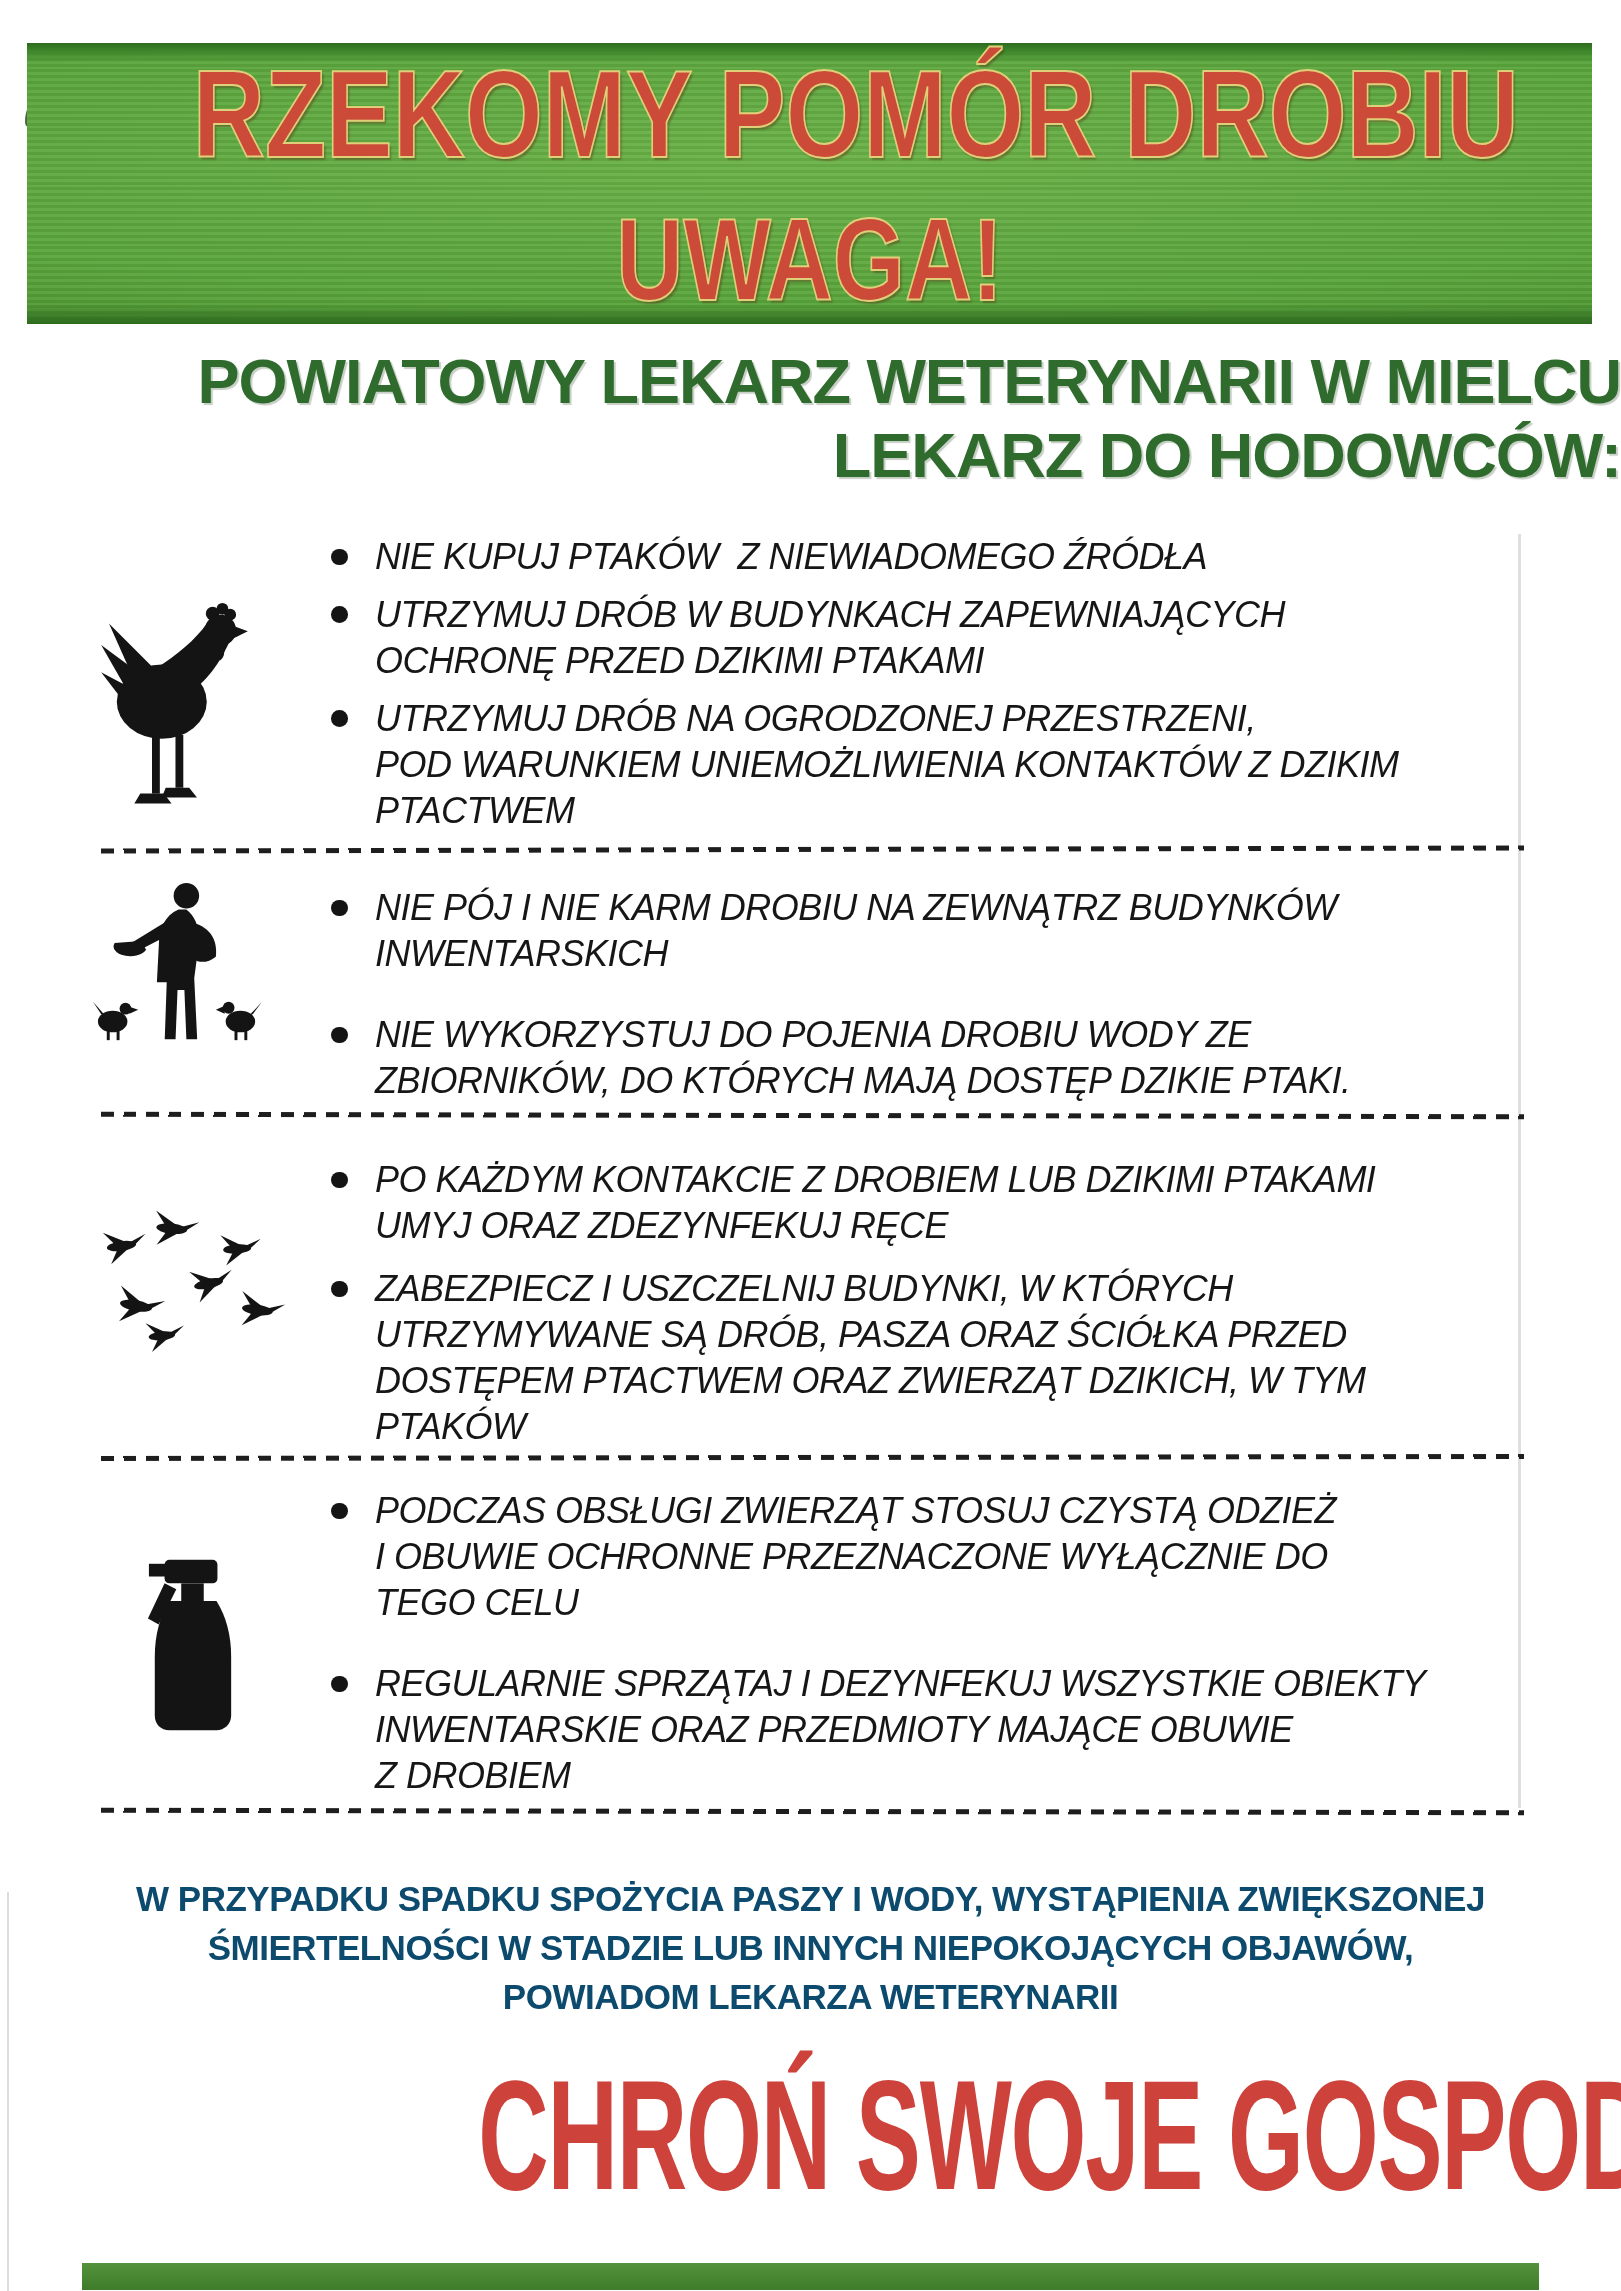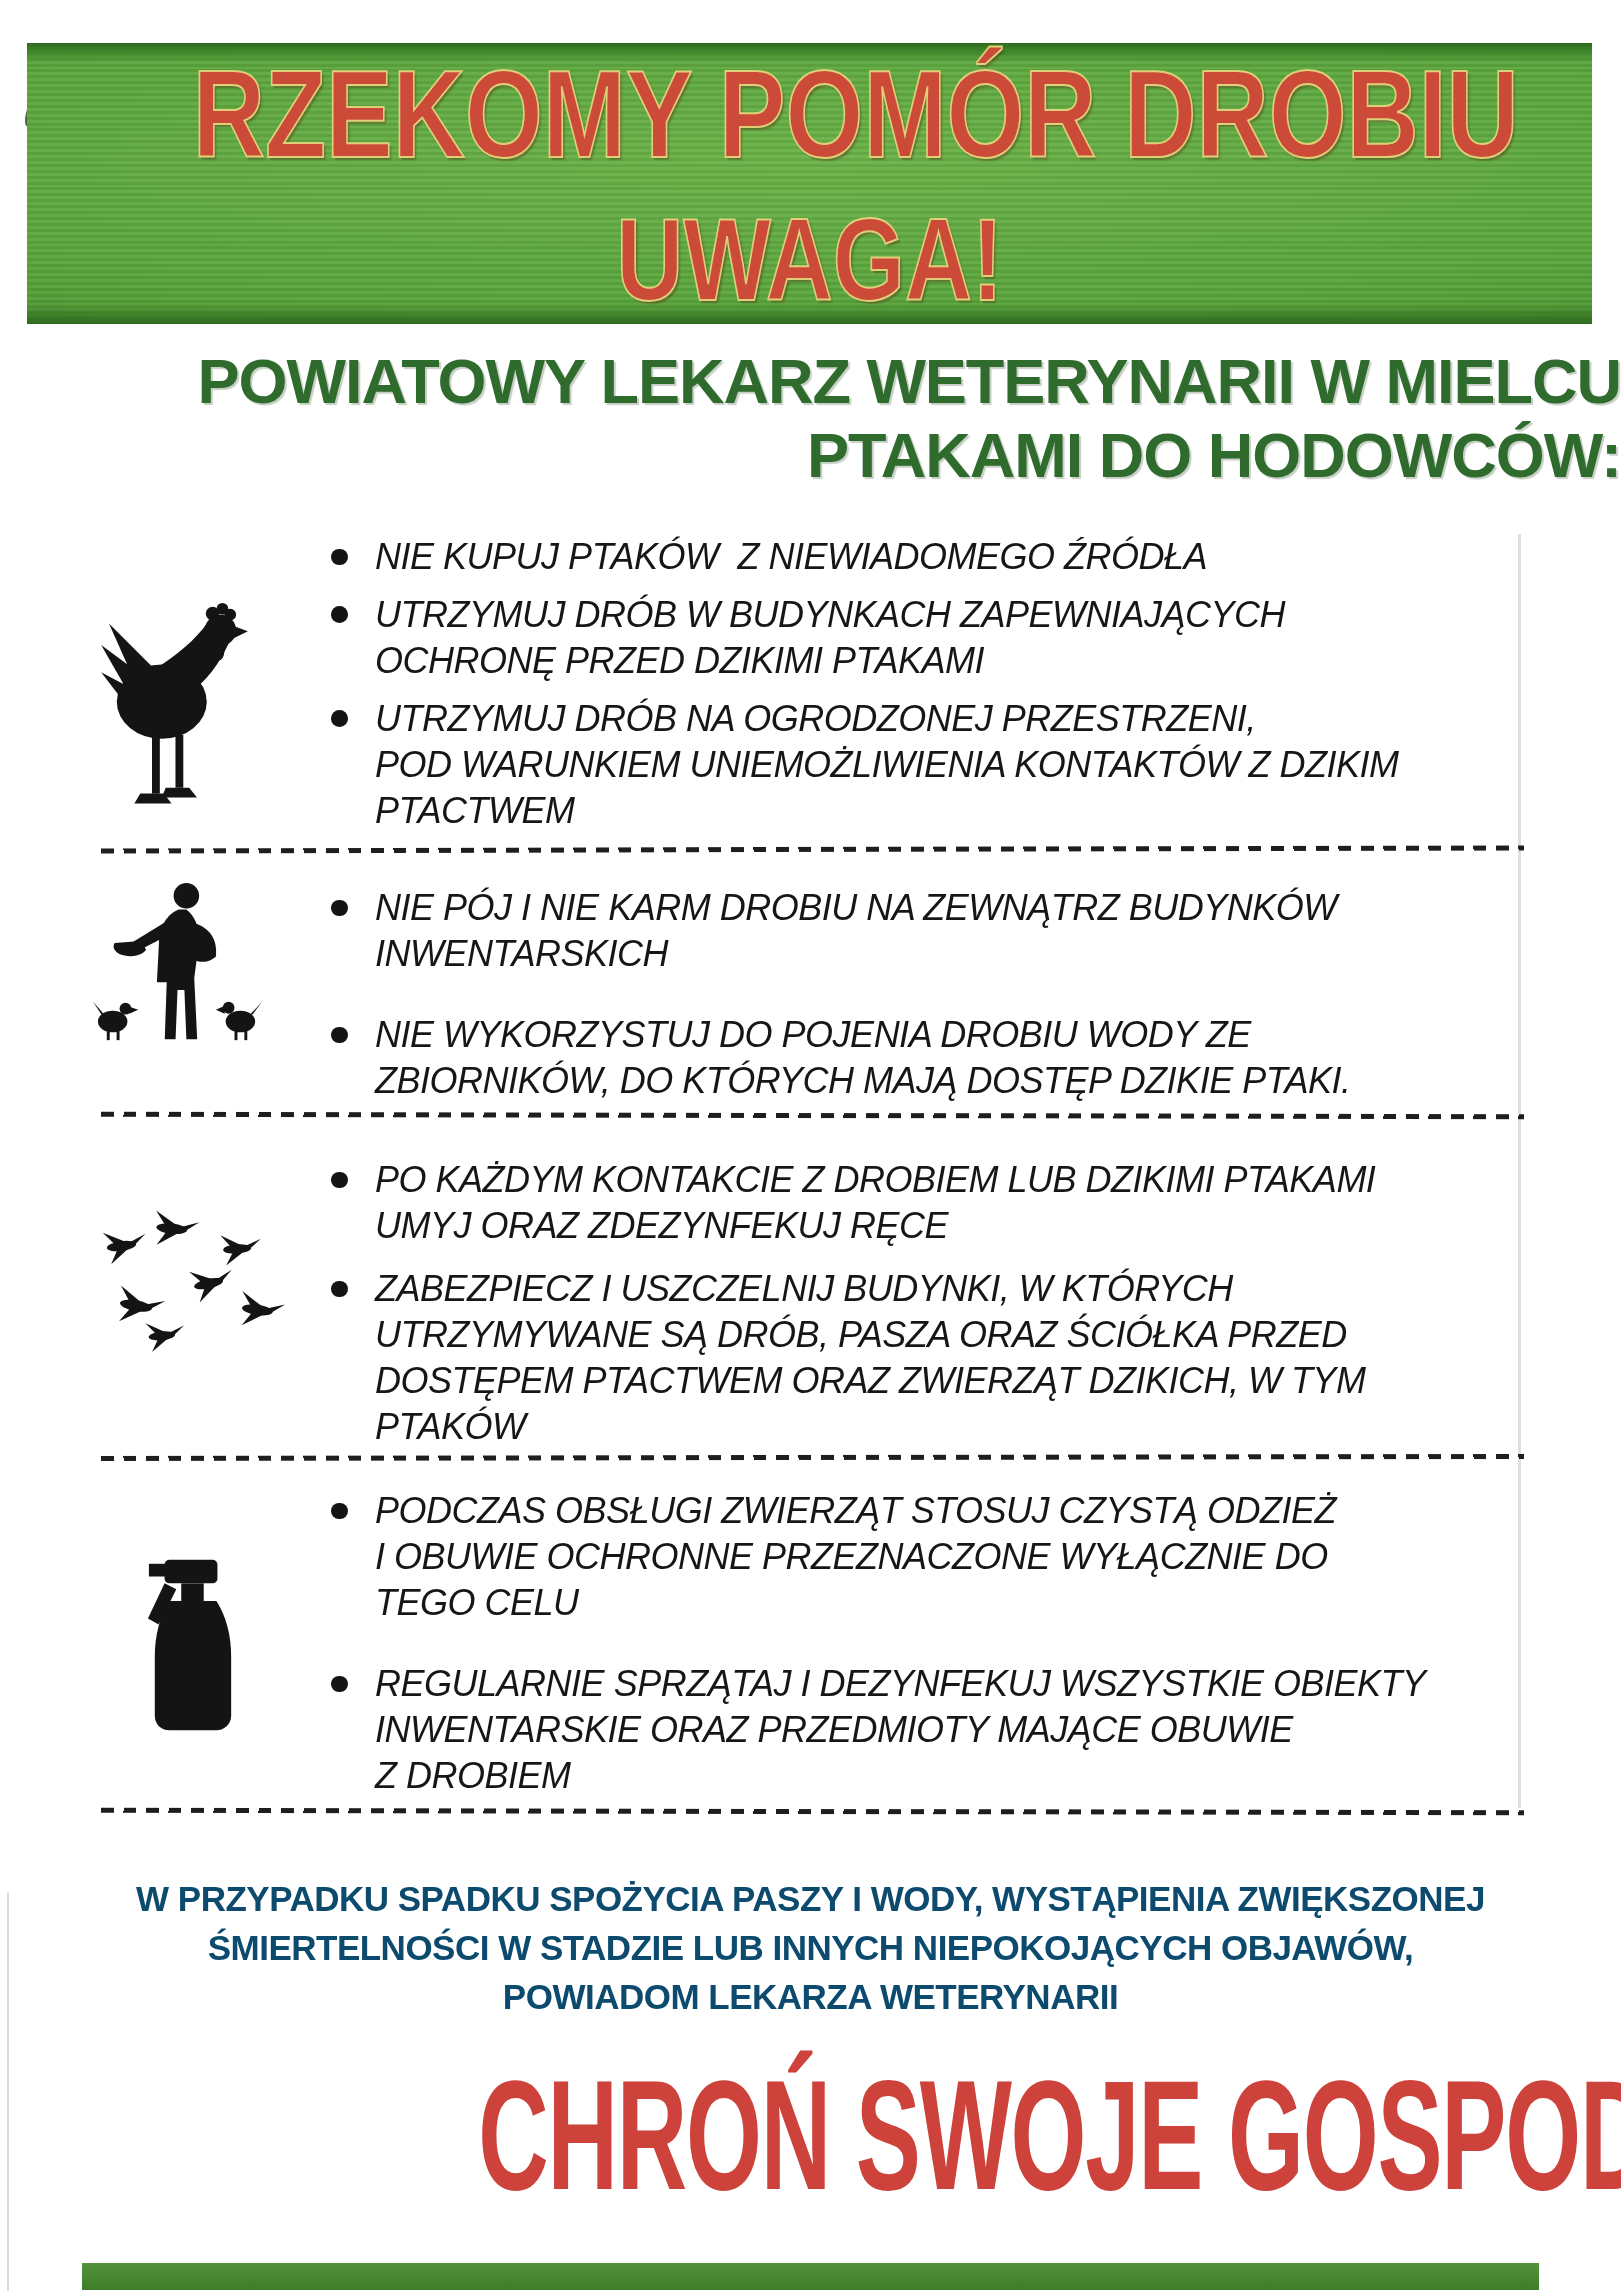--- a/index.html
+++ b/index.html
@@ -61,21 +61,21 @@
     <div class="banner-line banner-line2">
       <span class="condense">RZEKOMY POMÓR DROBIU</span>
     </div>
     <div class="banner-line banner-line1">
       <span class="condense">UWAGA!</span>
     </div>
   </div>
 
   <div class="heading">
     <div>POWIATOWY LEKARZ WETERYNARII W MIELCU</div>
-    <div>PTAKAMI DO HODOWCÓW:</div>
+    <div>LEKARZ DO HODOWCÓW:</div>
   </div>
 
   <svg class="icon" style="left:101px;top:598px" width="147" height="223" viewBox="0 0 150 228">
     <g fill="#141414">
       <circle cx="114" cy="16" r="7"></circle>
         <circle cx="124" cy="11" r="6"></circle>
         <circle cx="132" cy="17" r="6"></circle>
       <circle cx="122" cy="33" r="16"></circle>
       <polygon points="134,28 150,34 134,42"></polygon>
       <ellipse cx="120" cy="54" rx="6" ry="10"></ellipse>

